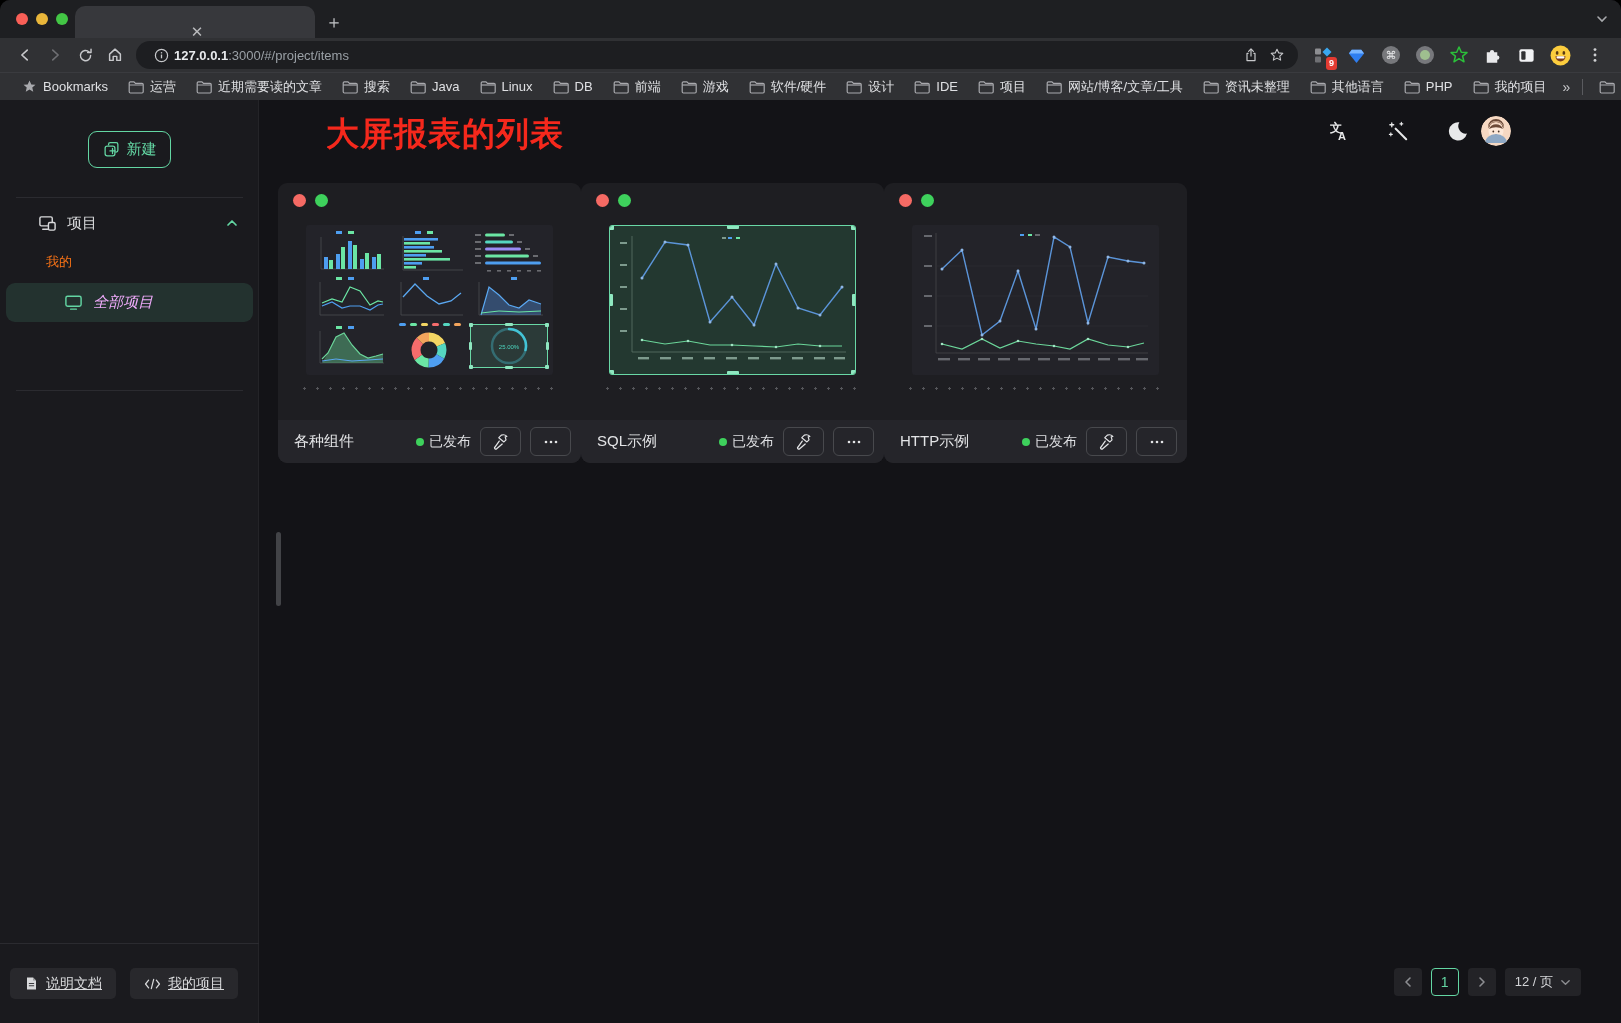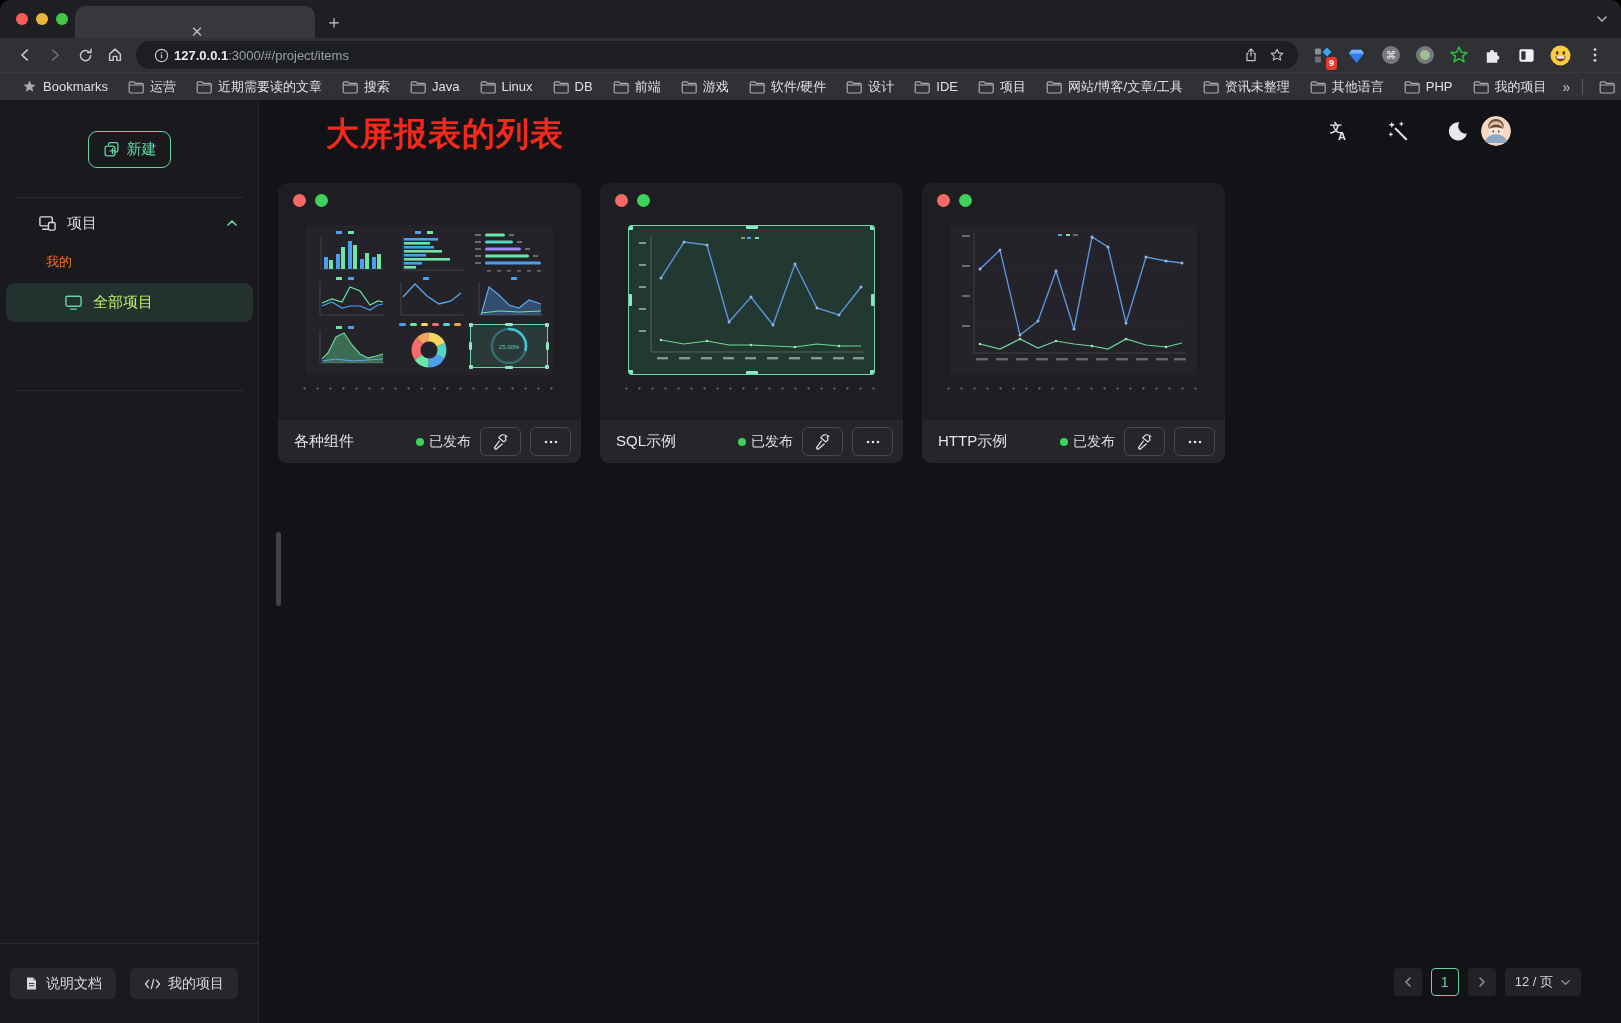--- a/index.html
+++ b/index.html
@@ -38,33 +38,33 @@
   
   .app { position:absolute; left:0; top:100px; width:1621px; height:923px; background:#131317; }
 
   .sidebar { position:absolute; left:0; top:0; width:259px; height:100%; background:#1a1a1e; border-right:1px solid #242428; }
   .btn-new { position:absolute; left:88px; top:31px; width:83px; height:37px; border:1px solid #63d6a3; color:#63d6a3; border-radius:9px; display:flex; align-items:center; justify-content:center; gap:7px; font-size:15px; background:transparent; cursor:pointer; }
   .sb-div { position:absolute; left:16px; width:227px; height:1px; background:#2b2b30; }
   .sb-row { position:absolute; left:0; width:259px; height:38px; display:flex; align-items:center; gap:10px; padding-left:38px; font-size:15px; color:#d9dadc; }
   .sb-chevron { position:absolute; right:20px; color:#63d6a3; }
   .sb-sub { position:absolute; left:46px; font-size:13px; color:#f97316; }
   .sb-item { position:absolute; left:6px; width:247px; height:39px; border-radius:9px; display:flex; align-items:center; gap:10px; padding-left:58px; font-size:15px; color:#d9dadc; cursor:pointer; }
-  .sb-item.sel { background:rgba(99,214,163,.13); color:#bef264; }
+  .sb-item.sel { background:rgba(99,214,163,.13); color:#f0abfc;font-style:italic; }
   .sb-bottom { position:absolute; left:0; bottom:0; width:259px; height:80px; border-top:1px solid #2b2b30; display:flex; align-items:center; gap:14px; padding:0 10px; }
-  .sb-foot-btn { height:31px; padding:0 14px; background:#28282c; border:none; border-radius:5px; color:#d9dadc; font-size:14px; display:flex; align-items:center; gap:7px; cursor:pointer; }
+  .sb-foot-btn { height:31px; padding:0 14px; background:#28282c; border:none; border-radius:5px; color:#d9dadc; font-size:14px; display:flex; align-items:center; gap:7px; cursor:pointer;text-decoration:underline; }
 
   .main { position:absolute; left:259px; top:0; width:1362px; height:923px; }
   .page-title { position:absolute; left:31px; top:12px; font-size:33px; color:#f5281c; letter-spacing:1px;margin-left:36px; }
   .hdr-icons { position:absolute; right:110px; top:18px; display:flex; align-items:center; gap:34px; }
   .hdr-ic { width:26px; height:26px; display:flex; align-items:center; justify-content:center; color:#e8e9ea; cursor:pointer; }
   .avatar { position:absolute; right:110px; top:16px; width:30px; height:30px; border-radius:50%; overflow:hidden; cursor:pointer; }
   .scroll-thumb { position:absolute; left:17px; top:432px; width:5px; height:74px; background:#424347; border-radius:3px; }
 
   
-  .cards { position:absolute; left:19px; top:83px; display:flex; gap:19px; }
+  .cards { position:absolute; left:19px; top:83px; display:flex; }
   .card { width:303px; height:280px; background:#1e1e22; border-radius:9px; position:relative; overflow:hidden; }
   .card-dots { position:absolute; left:15px; top:11px; display:flex; gap:9px; }
   .card-dots i { width:13px; height:13px; border-radius:50%; display:block; }
   .cd-red { background:#f56a64; } .cd-green { background:#3ed15c; }
   .thumb { position:absolute; left:28px; top:42px; width:247px; height:150px; background:#232329; border-radius:3px; overflow:hidden; cursor:pointer; }
   .thumb.selgreen { background:#233830; border:1px solid #69d8a6; }
   .handle { position:absolute; background:#8fe7c0; border-radius:1px; }
   .dotline { position:absolute; left:20px; top:204px; width:263px; height:3px; background-image:radial-gradient(circle,#55565a 1.1px,transparent 1.4px); background-size:13px 3px; background-repeat:repeat-x; }
   .card-footer { position:absolute; left:0; bottom:0; width:100%; height:43px; background:#25252a; display:flex; align-items:center; padding:0 10px 0 16px; gap:9px; }
   .card-name { font-size:15px; color:#e3e4e6; flex:1; white-space:nowrap; }

